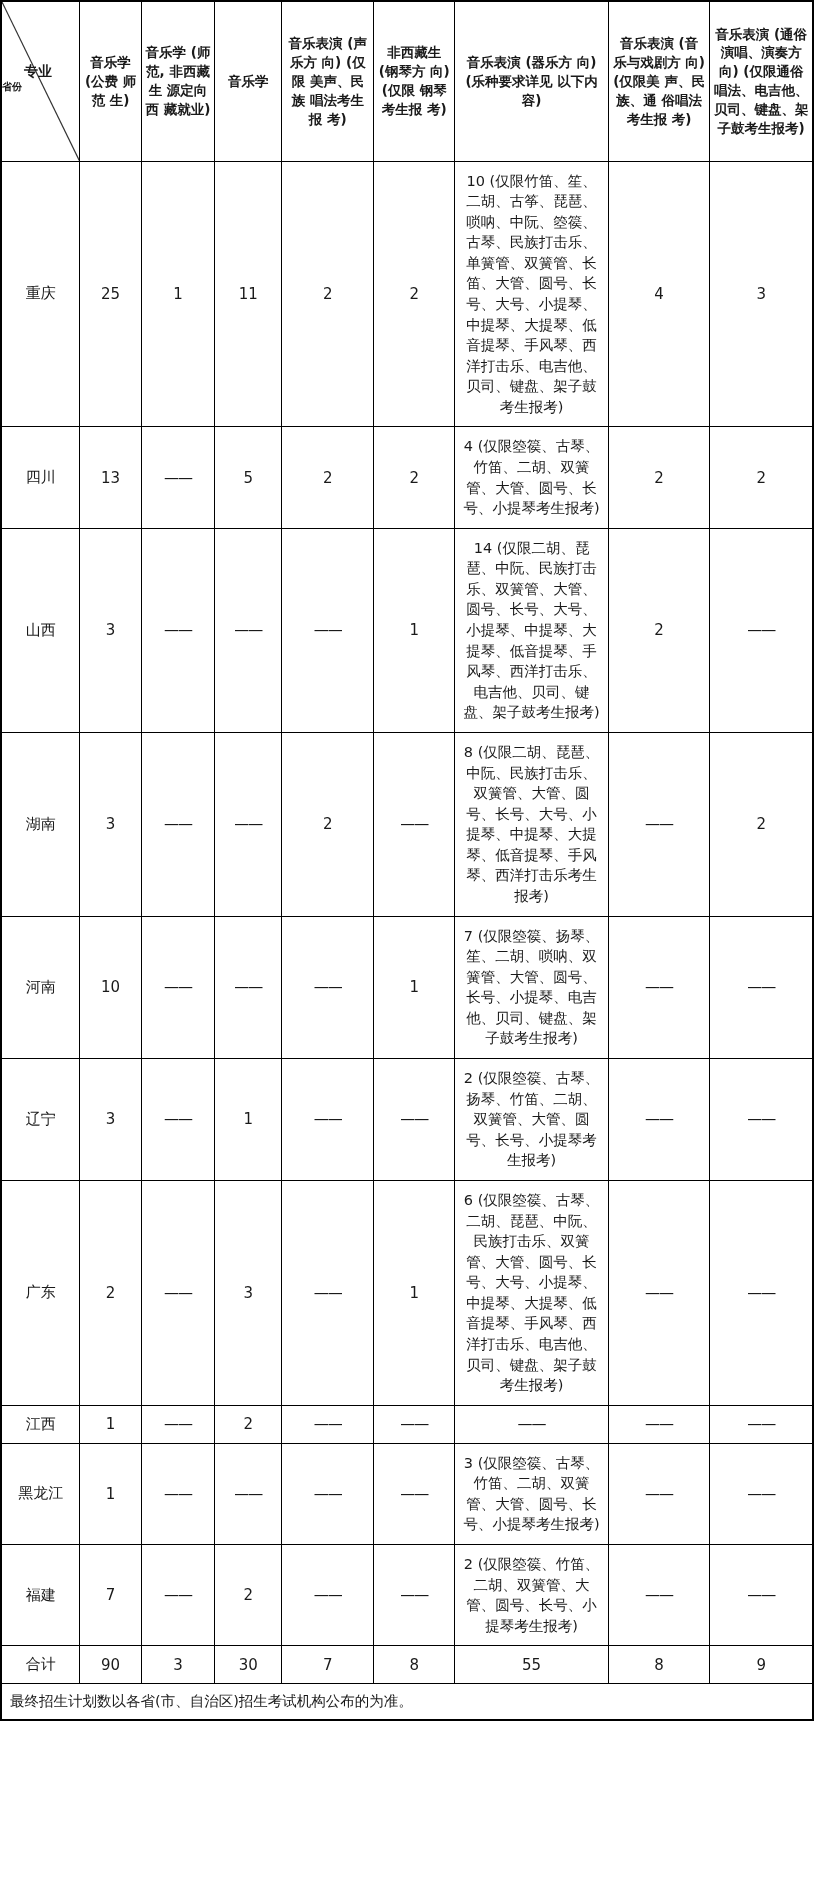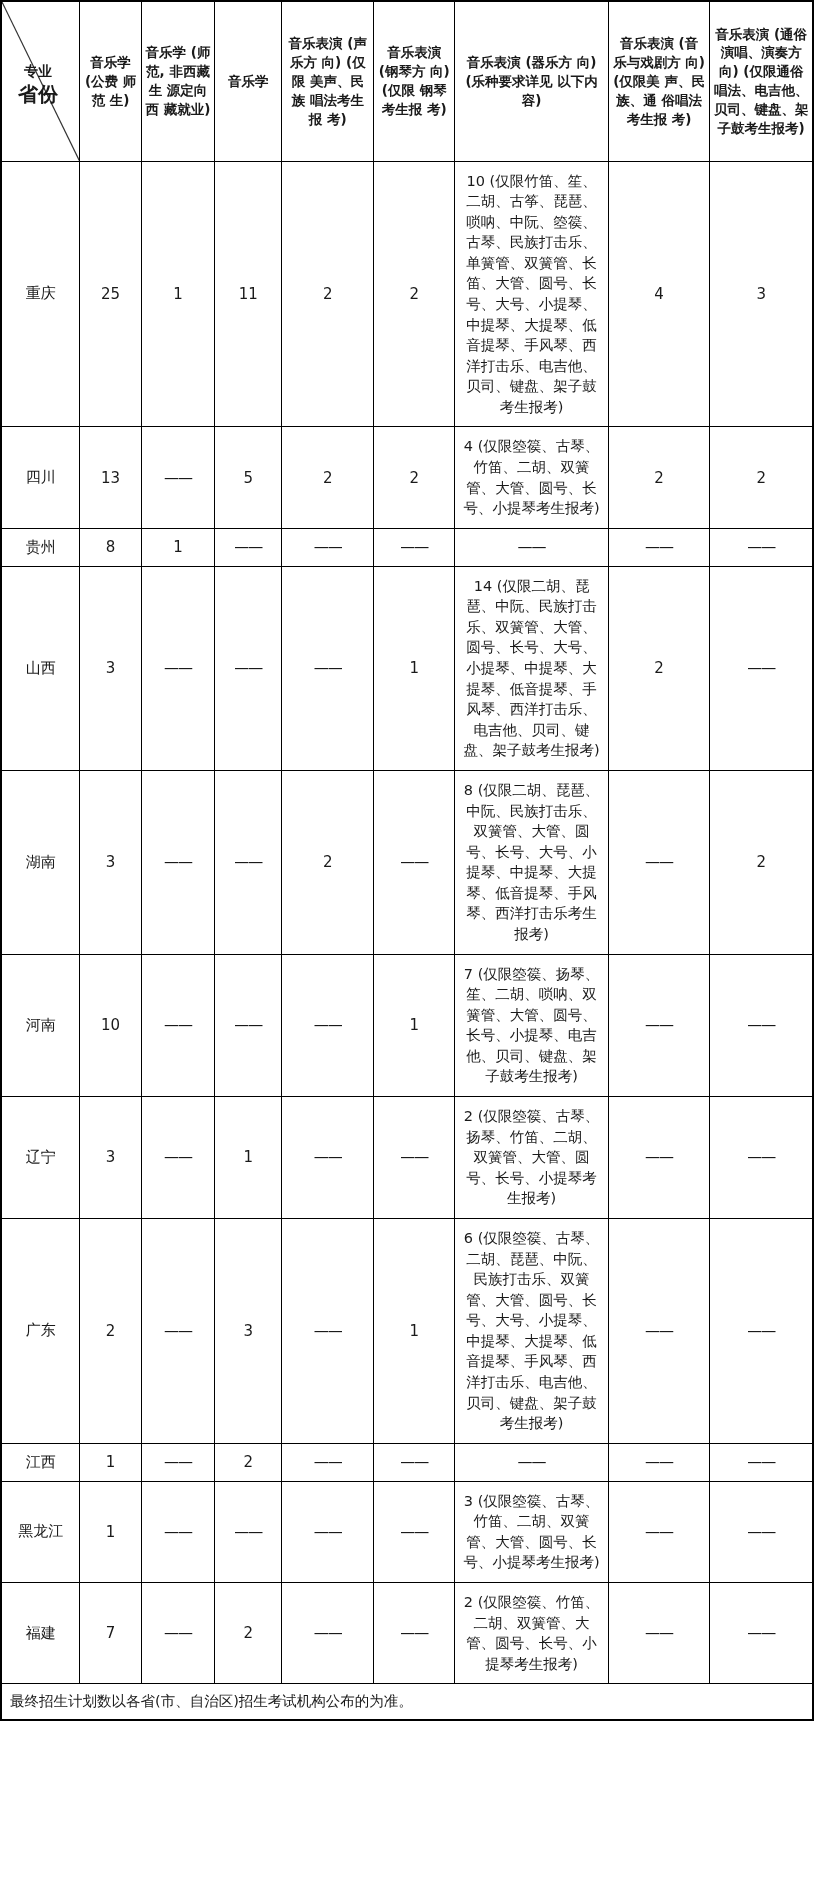--- a/index.html
+++ b/index.html
@@ -62,22 +62,22 @@
     width: 100%; height: 100%;
     display: block;
   }
   th.corner .c-top {
     position: absolute;
     top: 60px; left: 22px;
     font-size: 14px;
   }
   th.corner .c-bottom {
     position: absolute;
-    top: 78px; left: 16px;
-    font-size: 20px;
+    top: 78px; left: 0;
+    font-size: 10px;
   }
 </style>
 </head>
 <body>
 
 <table class="plan">
   <colgroup>
     <col style="width:9.7%">
     <col style="width:7.6%">
     <col style="width:9.0%">
@@ -94,21 +94,21 @@
         <svg class="diag" viewBox="0 0 100 100" preserveAspectRatio="none" aria-hidden="true">
           <line x1="0" y1="0" x2="100" y2="100" stroke="#333" stroke-width="1.2" vector-effect="non-scaling-stroke"></line>
         </svg>
         <span class="c-top">专业</span>
         <span class="c-bottom">省份</span>
       </th>
       <th>音乐学 (公费 师范 生)</th>
       <th>音乐学 (师范, 非西藏生 源定向西 藏就业)</th>
       <th>音乐学</th>
       <th>音乐表演 (声乐方 向) (仅限 美声、民族 唱法考生报 考)</th>
-      <th>音乐表演 (钢琴方 向) (仅限 钢琴考生报 考)</th>
+      <th>非西藏生 (钢琴方 向) (仅限 钢琴考生报 考)</th>
       <th>音乐表演 (器乐方 向) (乐种要求详见 以下内容)</th>
       <th>音乐表演 (音 乐与戏剧方 向) (仅限美 声、民族、通 俗唱法考生报 考)</th>
       <th>音乐表演 (通俗 演唱、演奏方 向) (仅限通俗 唱法、电吉他、 贝司、键盘、架 子鼓考生报考)</th>
     </tr>
   </thead>
   <tbody>
       <tr>
         <th>重庆</th>
         <td>25</td>
         <td>1</td>
@@ -124,31 +124,20 @@
         <td>13</td>
         <td><span class="dash">——</span></td>
         <td>5</td>
         <td>2</td>
         <td>2</td>
         <td class="long">4 (仅限箜篌、古琴、竹笛、二胡、双簧管、大管、圆号、长号、小提琴考生报考)</td>
         <td>2</td>
         <td>2</td>
       </tr>
       <tr>
-        <th>贵州</th>
-        <td>8</td>
-        <td>1</td>
-        <td><span class="dash">——</span></td>
-        <td><span class="dash">——</span></td>
-        <td><span class="dash">——</span></td>
-        <td><span class="dash">——</span></td>
-        <td><span class="dash">——</span></td>
-        <td><span class="dash">——</span></td>
-      </tr>
-      <tr>
         <th>山西</th>
         <td>3</td>
         <td><span class="dash">——</span></td>
         <td><span class="dash">——</span></td>
         <td><span class="dash">——</span></td>
         <td>1</td>
         <td class="long">14 (仅限二胡、琵琶、中阮、民族打击乐、双簧管、大管、圆号、长号、大号、小提琴、中提琴、大提琴、低音提琴、手风琴、西洋打击乐、电吉他、贝司、键盘、架子鼓考生报考)</td>
         <td>2</td>
         <td><span class="dash">——</span></td>
       </tr>
@@ -221,20 +210,31 @@
       <tr>
         <th>福建</th>
         <td>7</td>
         <td><span class="dash">——</span></td>
         <td>2</td>
         <td><span class="dash">——</span></td>
         <td><span class="dash">——</span></td>
         <td class="long">2 (仅限箜篌、竹笛、二胡、双簧管、大管、圆号、长号、小提琴考生报考)</td>
         <td><span class="dash">——</span></td>
         <td><span class="dash">——</span></td>
+      </tr>
+      <tr>
+        <th>合计</th>
+        <td>90</td>
+        <td>3</td>
+        <td>30</td>
+        <td>7</td>
+        <td>8</td>
+        <td>55</td>
+        <td>8</td>
+        <td>9</td>
       </tr>
     </tbody>
   <tfoot>
     <tr>
       <td colspan="9">最终招生计划数以各省(市、自治区)招生考试机构公布的为准。</td>
     </tr>
   </tfoot>
 </table>
 
 </body></html>

